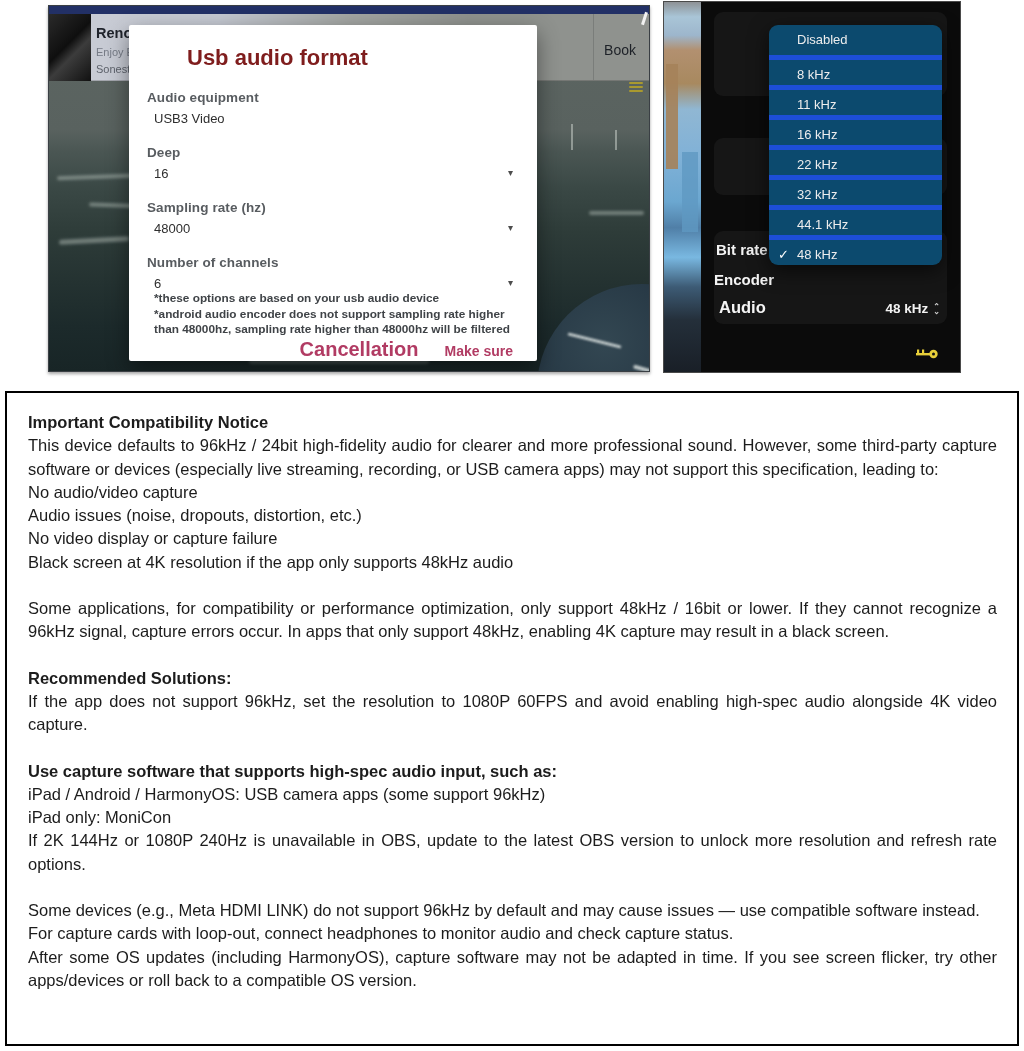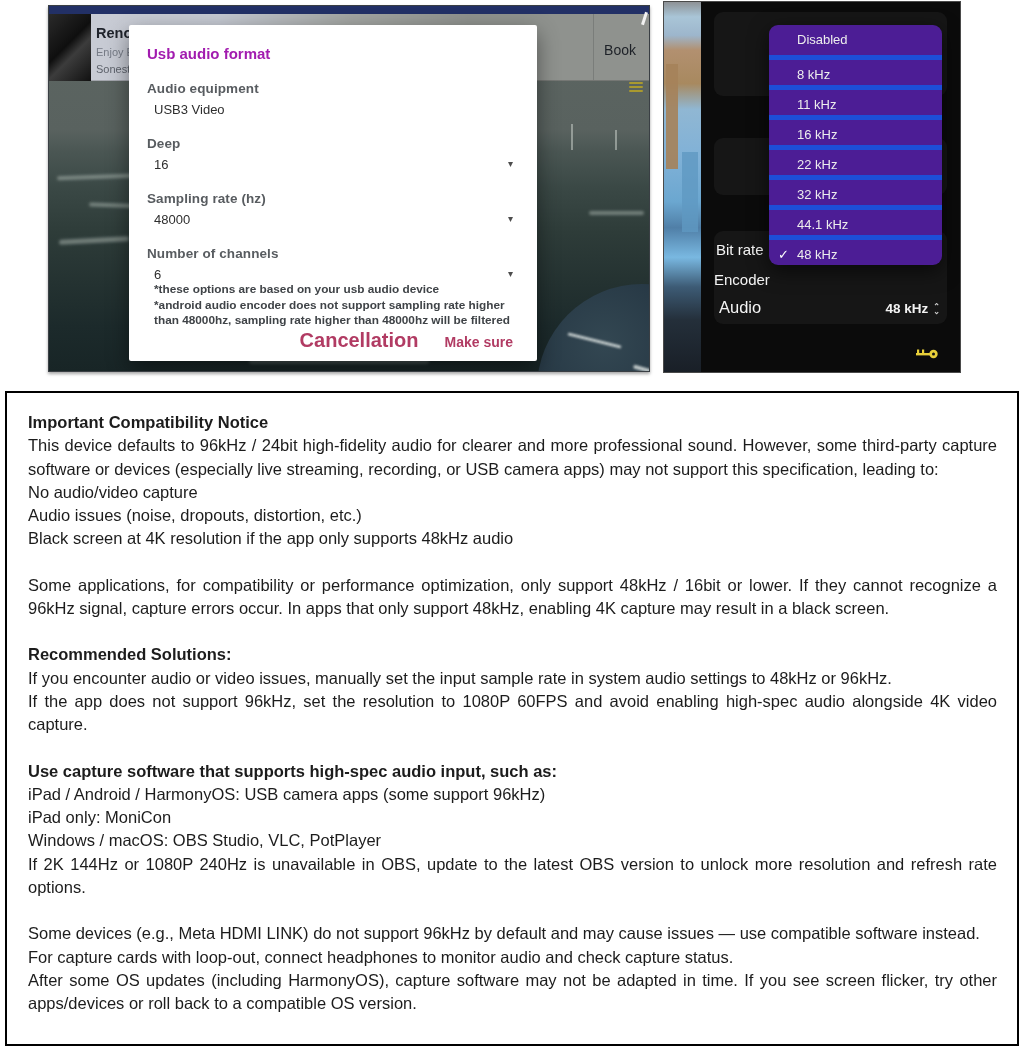--- a/index.html
+++ b/index.html
@@ -27,48 +27,48 @@
   .hb-sub1 { position:absolute; left:47px; top:32px; font-size:11px; color:#767b86; }
   .hb-sub2 { position:absolute; left:47px; top:49px; font-size:11px; color:#5e636c; }
   .hb-divider { position:absolute; left:544px; top:0; width:1px; height:100%; background:rgba(0,0,0,.14); }
   .book-btn { position:absolute; right:13px; top:28px; font-size:14px; color:#1d2127; cursor:pointer; }
   .hamburger { position:absolute; right:6px; top:76px; width:14px; height:10px; display:flex; flex-direction:column; justify-content:space-between; }
   .hamburger i { display:block; height:2px; background:#a9992f; border-radius:1px; }
 
   .dialog { position:absolute; left:80px; top:19px; width:408px; height:336px; background:#ffffff;
     border-radius:2px; box-shadow:0 8px 22px rgba(0,0,0,.45); display:flex; flex-direction:column;
     padding:16px 24px 14px 18px; }
-  .dlg-title { font-size:15px; font-weight:bold; color:#a21caf; margin-top:4px; }
+  .dlg-title { font-size:22px; font-weight:bold; color:#7f1d1d; margin-top:4px;margin-left:40px; }
   .f-label { margin-top:19px; font-size:13.5px; font-weight:600; color:#585c60; letter-spacing:.1px; }
   .f-value-row { position:relative; margin-top:6px; padding-left:7px; font-size:13px; color:#2e2e2e; }
   .f-caret { position:absolute; right:0; top:1px; font-size:10px; color:#4d4d4d; }
   .dlg-notes { padding-left:7px; font-size:11.8px; line-height:1.32; color:#3f4347; font-weight:600; }
   .dlg-buttons { margin-top:auto; display:flex; justify-content:flex-end; align-items:baseline; gap:26px; padding-bottom:4px; }
   .btn-cancel { font-size:20px; font-weight:bold; color:#b13b63; cursor:pointer; }
   .btn-confirm { font-size:14px; font-weight:bold; color:#b13b63; cursor:pointer; }
 
   
   .shot-right { position:absolute; left:663px; top:1px; width:298px; height:372px; background:#0b0b0b;
     border:1px solid #4a4a4a; overflow:hidden; }
   .game-sliver { position:absolute; left:0; top:0; width:37px; height:100%;
     background:linear-gradient(180deg,#8e9296 0%,#a9c5d7 4%,#9db6cc 9%,#b29070 13%,#a8895f 22%,#90b7d3 29%,#80b1d7 42%,#6ba7d0 54%,#507fa7 61%,#79b8e1 69%,#3d5b75 77%,#242f3a 86%,#191f27 100%); }
   .sliver-block1 { position:absolute; left:2px; top:62px; width:12px; height:105px; background:#a5825a; opacity:.9; }
   .sliver-block2 { position:absolute; left:18px; top:150px; width:16px; height:80px; background:#5f98c2; opacity:.8; }
   .panel { position:absolute; left:50px; right:13px; background:#161616; border-radius:9px; }
   .p1 { top:10px; height:84px; }
   .p2 { top:136px; height:57px; }
   .p3 { top:229px; height:93px; }
-  .side-label { position:absolute; color:#f4f4f4; font-weight:normal; }
+  .side-label { position:absolute; color:#f4f4f4; font-weight:bold; }
   .lbl-bitrate { left:52px; top:239px; font-size:15px; }
   .lbl-encoder { left:50px; top:269px; font-size:15px; }
   .lbl-audio   { left:55px; top:296px; font-size:16.5px; }
   .audio-value { position:absolute; right:20px; top:299px; font-size:13.5px; font-weight:bold; color:#f2f2f2;
     display:flex; align-items:center; gap:5px; cursor:pointer; }
   .updown { display:flex; flex-direction:column; line-height:5px; font-size:8px; color:#cfcfcf; font-weight:bold; }
-  .menu { position:absolute; left:105px; top:23px; width:173px; background:#4c1d95; border-radius:9px;
+  .menu { position:absolute; left:105px; top:23px; width:173px; background:#0c4a6e; border-radius:9px;
     overflow:hidden; box-shadow:0 6px 20px rgba(0,0,0,.6); }
   .menu-row { position:relative; height:30px; line-height:30px; padding-left:28px; font-size:13px; color:#ededed; cursor:pointer; }
   .menu-row + .menu-row { border-top:5px solid #1d4ed8; }
   .menu-check { position:absolute; left:9px; top:0; font-size:13px; color:#fff; }
   .storage-row { position:absolute; left:0; right:0; top:336px; height:30px; cursor:pointer; }
   .storage-label { position:absolute; left:56px; top:8px; font-size:12.5px; font-weight:bold; color:#8d8d8d;margin-top:26px; }
   .key-icon { position:absolute; right:21px; top:9px; }
 
   
   .doc { position:absolute; left:5px; top:391px; width:1014px; height:655px; border:2px solid #000;
@@ -180,32 +180,31 @@
         <circle cx="18.5" cy="7" r="1.5" fill="#141414"></circle>
       </svg>
     </div>
   </div>
 
   <div class="doc">
       <p class="doc-heading">Important Compatibility Notice</p>
       <p class="doc-line wrapline">This device defaults to 96kHz / 24bit high-fidelity audio for clearer and more professional sound. However, some third-party capture software or devices (especially live streaming, recording, or USB camera apps) may not support this specification, leading to:</p>
       <p class="doc-line">No audio/video capture</p>
       <p class="doc-line">Audio issues (noise, dropouts, distortion, etc.)</p>
+      <p class="doc-line">No video display or capture failure</p>
       <p class="doc-line">Black screen at 4K resolution if the app only supports 48kHz audio</p>
       <div class="sec-gap"></div>
       <p class="doc-line wrapline">Some applications, for compatibility or performance optimization, only support 48kHz / 16bit or lower. If they cannot recognize a 96kHz signal, capture errors occur. In apps that only support 48kHz, enabling 4K capture may result in a black screen.</p>
       <div class="sec-gap"></div>
       <p class="doc-heading">Recommended Solutions:</p>
-      <p class="doc-line">If you encounter audio or video issues, manually set the input sample rate in system audio settings to 48kHz or 96kHz.</p>
       <p class="doc-line wrapline">If the app does not support 96kHz, set the resolution to 1080P 60FPS and avoid enabling high-spec audio alongside 4K video capture.</p>
       <div class="sec-gap"></div>
       <p class="doc-heading">Use capture software that supports high-spec audio input, such as:</p>
       <p class="doc-line">iPad / Android / HarmonyOS: USB camera apps (some support 96kHz)</p>
       <p class="doc-line">iPad only: MoniCon</p>
-      <p class="doc-line">Windows / macOS: OBS Studio, VLC, PotPlayer</p>
       <p class="doc-line wrapline">If 2K 144Hz or 1080P 240Hz is unavailable in OBS, update to the latest OBS version to unlock more resolution and refresh rate options.</p>
       <div class="sec-gap"></div>
       <p class="doc-line wrapline">Some devices (e.g., Meta HDMI LINK) do not support 96kHz by default and may cause issues — use compatible software instead.</p>
       <p class="doc-line">For capture cards with loop-out, connect headphones to monitor audio and check capture status.</p>
       <p class="doc-line wrapline">After some OS updates (including HarmonyOS), capture software may not be adapted in time. If you see screen flicker, try other apps/devices or roll back to a compatible OS version.</p>
     </div>
 
 </div>
 
 </body></html>

